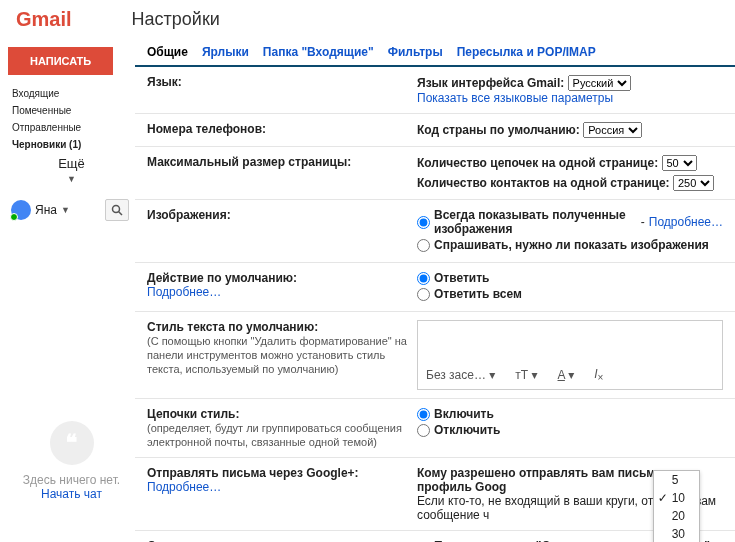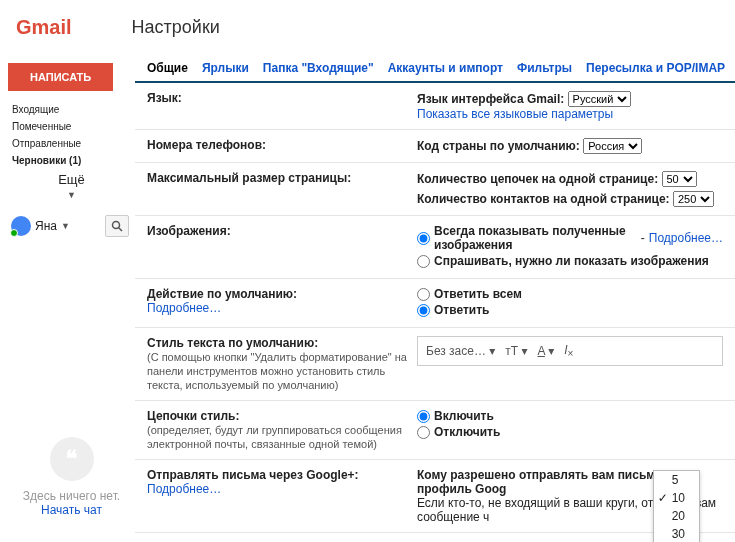--- a/index.html
+++ b/index.html
@@ -1,17 +1,17 @@
 <!DOCTYPE html>
 <html><head>
 <meta charset="utf-8">
 <style>
   * { box-sizing: border-box; margin: 0; padding: 0; }
   body { font-family: Arial, sans-serif; font-size: 13px; color: #222; background: #fff; width: 735px; }
-  .topbar { display: flex; align-items: center; padding: 16px 16px; }
+  .topbar { display: flex; align-items: center; padding: 8px 16px; }
   .logo { font-family: Arial; font-size: 20px; font-weight: bold; }
   .logo .g { color: #dd4b39; }
   .logo .m { color: #dd4b39; }
   .page-title { font-size: 18px; color: #333; margin-left: 60px; }
   .layout { display: flex; }
   .sidebar { width: 135px; padding: 8px 0 8px 8px; flex-shrink: 0; }
   .compose-btn { background: #dd4b39; color: #fff; font-weight: bold; font-size: 11px; border: none; padding: 8px 22px; cursor: pointer; margin-bottom: 10px; }
   .nav-item { padding: 3px 0 3px 4px; font-size: 10px; color: #222; cursor: pointer; }
   .nav-item.bold { font-weight: bold; }
   .more-row { padding: 3px 4px; font-size: 13px; color: #222; cursor: pointer; display: flex; align-items: center; gap: 3px; flex-direction: column; }
@@ -33,21 +33,21 @@
   .srow { display: flex; padding: 8px 12px; border-bottom: 1px solid #e5e5e5; font-size: 12px; }
   .slabel { width: 270px; flex-shrink: 0; font-weight: bold; }
   .slabel .sub { font-weight: normal; color: #555; font-size: 11px; }
   .slabel .more-link { color: #1155cc; font-weight: normal; cursor: pointer; }
   .svalue { flex: 1; font-size: 12px; }
   .svalue label { display: flex; align-items: center; gap: 4px; margin-bottom: 2px; }
   .svalue .inline-label { font-weight: bold; }
   .svalue .link { color: #1155cc; cursor: pointer; }
   .sel { font-size: 11px; }
   .text-style-box { border: 1px solid #ccc; padding: 4px; }
-  .ts-toolbar { display: flex; gap: 10px; align-items: center; padding: 2px 4px; color: #555; }
+  .ts-toolbar { display: flex; gap: 20px; align-items: center; padding: 2px 4px; color: #555; margin-top: 40px; }
   .ts-sample { padding: 6px; color: #555; }
   .dropdown-float { position: absolute; right: 35px; top: 470px; background: #fff; border: 1px solid #bbb; font-size: 12px; box-shadow: 0 2px 4px rgba(0,0,0,0.2); }
   .dropdown-float div { padding: 2px 14px 2px 18px; cursor: pointer; position: relative; }
   .dropdown-float div.checked::before { content: "✓"; position: absolute; left: 4px; }
   input[type=radio], input[type=checkbox] { margin: 0; }
 </style>
 </head>
 <body>
 
 <div class="topbar">
@@ -84,21 +84,20 @@
       <div>Здесь ничего нет.</div>
       <div class="hangouts-link">Начать чат</div>
     </div>
   </div>
 
   <div class="main">
     <div class="tabs">
       <span class="tab active">Общие</span>
       <span class="tab">Ярлыки</span>
       <span class="tab">Папка "Входящие"</span>
-      <span class="tab">Аккаунты и импорт</span>
       <span class="tab">Фильтры</span>
       <span class="tab">Пересылка и POP/IMAP</span>
 
     </div>
 
     <div class="settings">
       <div class="srow">
         <div class="slabel">Язык:</div>
         <div class="svalue">
           <span class="inline-label">Язык интерфейса Gmail:</span>
@@ -136,26 +135,26 @@
         </div>
       </div>
 
       <div class="srow">
         <div class="slabel">
           <span>Действие по умолчанию:</span><br>
           <span class="more-link">Подробнее…</span>
         </div>
         <div class="svalue">
           <label>
-              <input type="radio" style="">
-              <b>Ответить всем</b>
-            </label>
-          <label>
               <input type="radio" checked="" style="">
               <b>Ответить</b>
+            </label>
+          <label>
+              <input type="radio" style="">
+              <b>Ответить всем</b>
             </label>
         </div>
       </div>
 
       <div class="srow">
         <div class="slabel">
           <span>Стиль текста по умолчанию:</span><br>
           <span class="sub">(С помощью кнопки "Удалить форматирование" на панели инструментов можно установить стиль текста, используемый по умолчанию)</span>
         </div>
         <div class="svalue">

